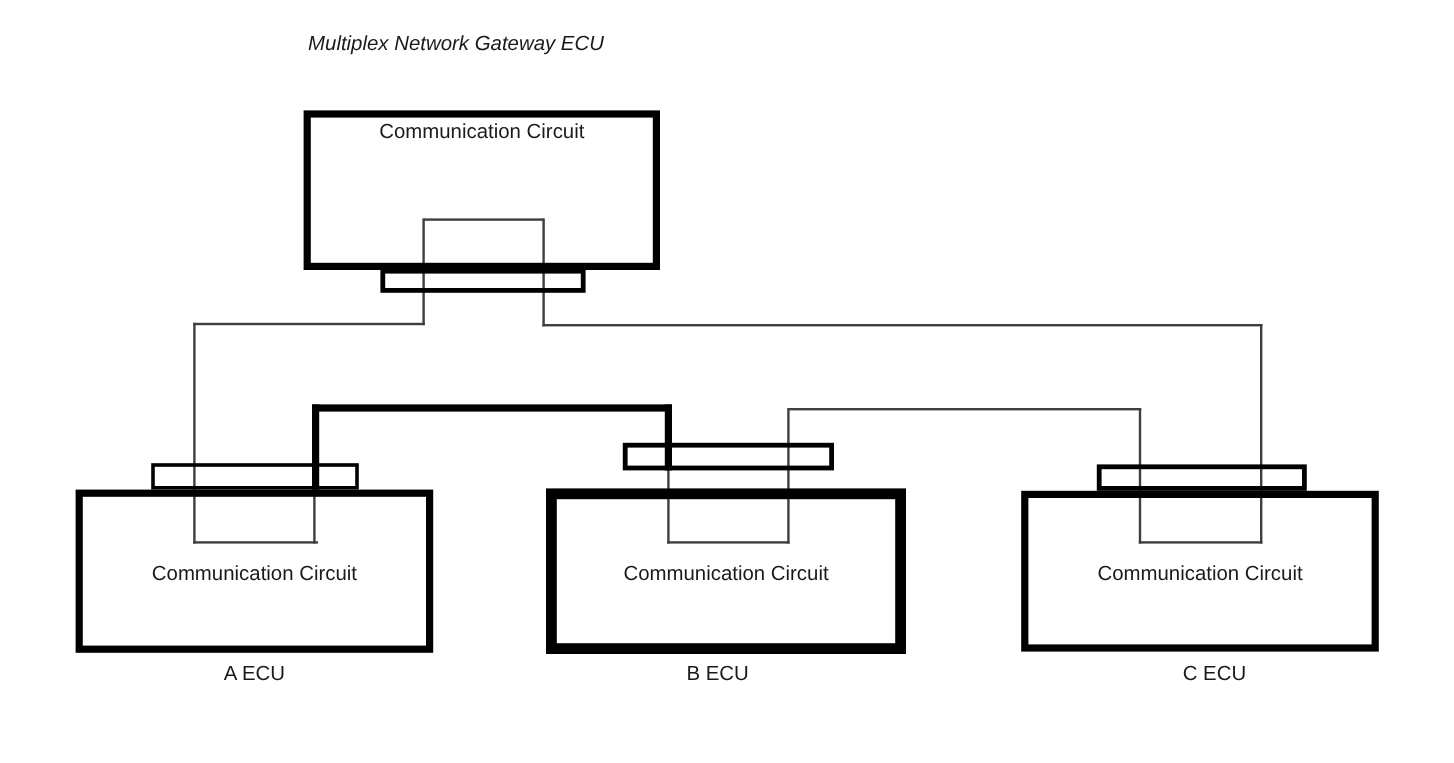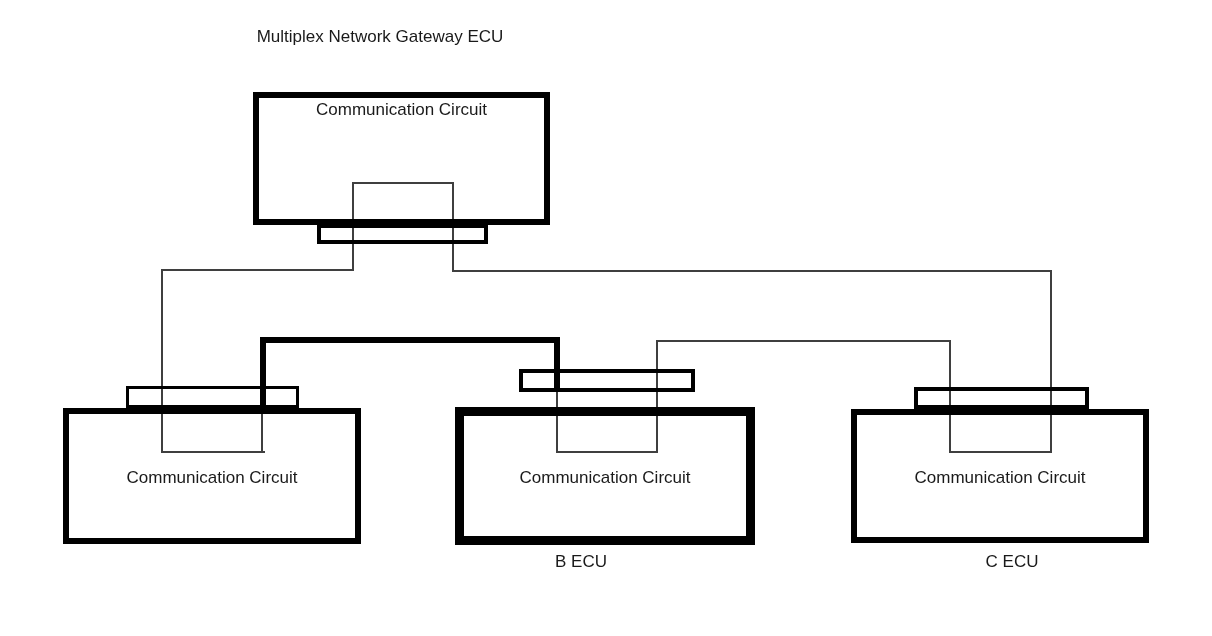--- a/index.html
+++ b/index.html
@@ -58,24 +58,25 @@
   <div class="abs conn" style="left:317px;top:224px;width:171px;height:20px;"></div>
   <div class="abs conn thin" style="left:126px;top:386px;width:173px;height:22px;"></div>
   <div class="abs conn" style="left:519px;top:369px;width:176px;height:23px;"></div>
   <div class="abs conn" style="left:914px;top:387px;width:175px;height:22px;"></div>
 
   <div class="abs box" style="left:253px;top:92px;width:297px;height:133px;"></div>
   <div class="abs box" style="left:63px;top:408px;width:298px;height:136px;"></div>
   <div class="abs box heavy" style="left:455px;top:407px;width:300px;height:138px;"></div>
   <div class="abs box" style="left:851px;top:409px;width:298px;height:134px;"></div>
 
-  <div class="abs label" style="left:220px;top:27px;width:320px;">Multiplex Network Gateway ECU</div>
+  <div class="abs label" style="left:220px;top:27px;width:320px;font-style:italic;">Multiplex Network Gateway ECU</div>
 
   <div class="abs label" style="left:253px;top:100px;width:297px;">Communication Circuit</div>
 
   <div class="abs label" style="left:63px;top:468px;width:298px;">Communication Circuit</div>
   <div class="abs label" style="left:455px;top:468px;width:300px;">Communication Circuit</div>
   <div class="abs label" style="left:851px;top:468px;width:298px;">Communication Circuit</div>
 
-  <div class="abs label" style="left:431px;top:552px;width:300px;">B ECU</div>
+  <div class="abs label" style="left:63px;top:552px;width:298px;">A ECU</div>
+  <div class="abs label" style="left:448px;top:552px;width:300px;">B ECU</div>
   <div class="abs label" style="left:863px;top:552px;width:298px;">C ECU</div>
 
 </div>
 
 </body></html>

